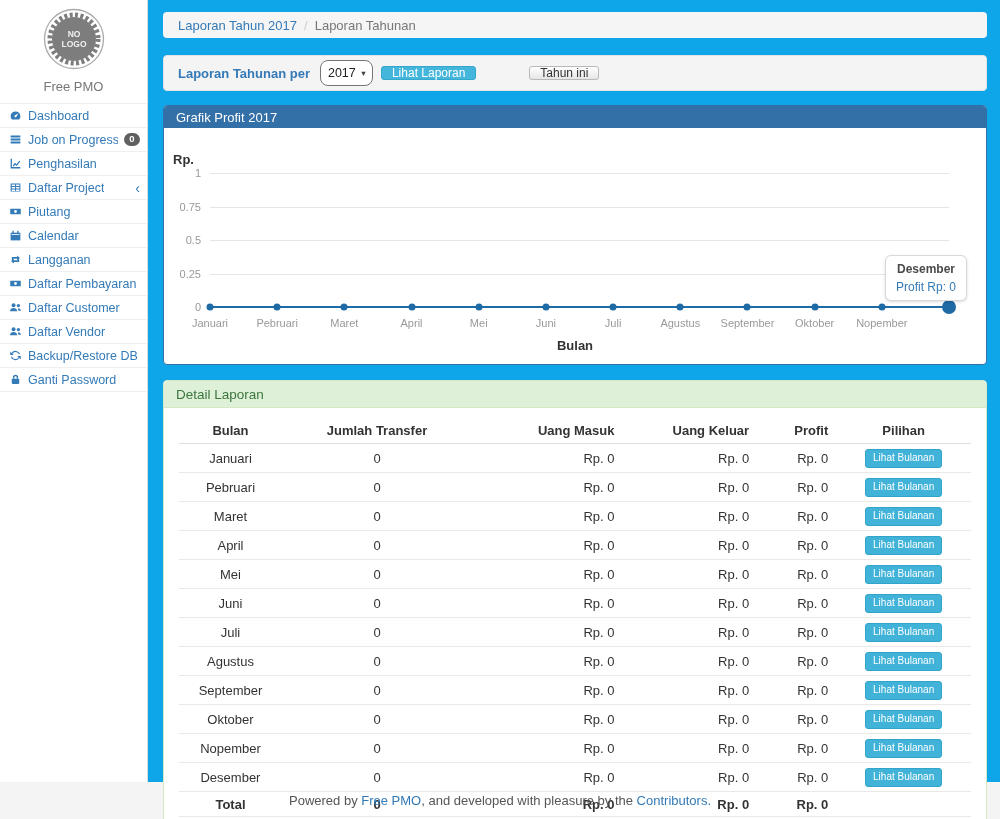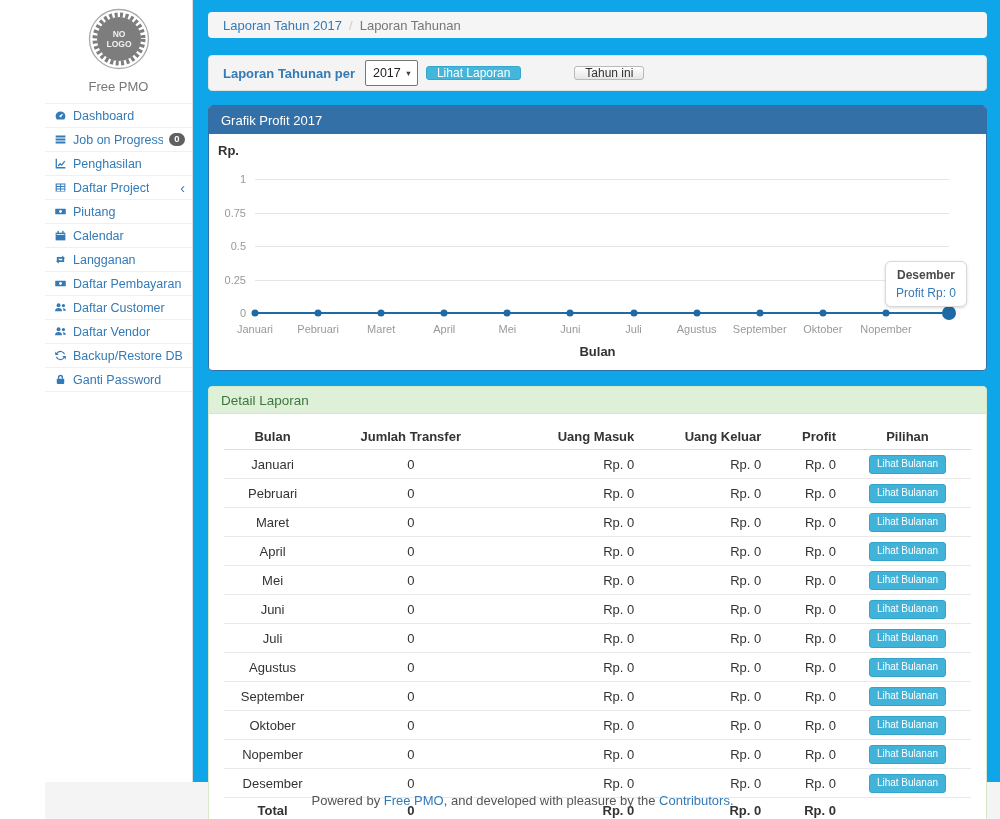--- a/index.html
+++ b/index.html
@@ -2,21 +2,21 @@
 <html><head>
 <meta charset="utf-8">
 <style>
   * { box-sizing: border-box; }
   html,body { margin:0; padding:0; }
   body {
     width:1000px; height:819px;
     font-family:"Liberation Sans", sans-serif;
     font-size:13px; color:#333; background:#fff;
   }
-  .page { position:relative; width:1000px; height:819px; overflow:hidden;padding-left:45px; }
+  .page { position:relative; width:1000px; height:819px; overflow:hidden; }
   .wrapper { display:flex; height:782px; }
 
   
   .sidebar { width:148px; flex:0 0 148px; background:#fff; border-right:1px solid #ddd; }
   .brand { text-align:center; padding:7px 0 9px; }
   .brand-name { color:#777; font-size:13px; margin-top:5px; }
   .menu { list-style:none; margin:0; padding:0; border-top:1px solid #efefef; }
   .menu li {
     display:flex; align-items:center; gap:6px;
     height:24px; padding:0 7px 0 9px;
@@ -46,51 +46,51 @@
 
   .well {
     background:#f4f4f4; border:1px solid #e3e3e3; border-radius:4px;
     height:36px; padding:0 14px; margin-bottom:14px;
     display:flex; align-items:center; gap:8px;
   }
   .well .form-label { color:#337ab7; font-weight:bold; font-size:13px; margin-right:2px; }
   .select {
     display:inline-flex; align-items:center; justify-content:space-between;
     width:53px; height:26px; background:#fff;
-    border:1px solid #767676; border-radius:2px;
+    border:1px solid #767676; border-radius:8px;
     padding:0 5px 0 7px; font-size:12.5px; color:#222; cursor:pointer;
   }
   .select .caret { font-size:7.5px; color:#444; margin-left:4px; }
   .btn {
     display:inline-flex; align-items:center; height:14px;
     border-radius:3px; font-size:12px; padding:0 10px;
     cursor:pointer; border:1px solid transparent; line-height:1;
     font-family:"Liberation Sans", sans-serif;
   }
   .btn-info { background:#44b5db; border-color:#34a7cd; color:#fff; }
   .btn-default { background:linear-gradient(#fff,#e6e6e6); border-color:#b9b9b9; color:#333;margin-left:45px; }
 
   
   .panel { border-radius:4px; margin-bottom:15px; background:#fff; }
   .panel-primary { border:1px solid #3470a8; }
   .panel-primary .panel-heading {
-    background:#3470a8; color:#fff; height:28px;
+    background:#3470a8; color:#fff; height:22px;
     display:flex; align-items:center; padding:0 12px;
     font-size:13px; border-radius:3px 3px 0 0;
   }
   .panel-success { border:1px solid #d6e9c6; }
   .panel-success .panel-heading {
     background:#dff0d8; color:#3c763d; height:27px;
     display:flex; align-items:center; padding:0 12px;
     font-size:13.5px; border-bottom:1px solid #d6e9c6; border-radius:3px 3px 0 0;
   }
 
   
   .chart-body { position:relative; height:236px; border-radius:0 0 3px 3px; }
-  .ylabel { position:absolute; left:9px; top:9px; font-weight:bold; color:#333; font-size:13px; }
+  .ylabel { position:absolute; left:9px; top:24px; font-weight:bold; color:#333; font-size:13px; }
   .grid { position:absolute; left:46px; right:37px; top:0; bottom:0; }
   .gl { position:absolute; left:0; right:0; border-top:1px solid #e5e5e5; }
   .tick {
     position:absolute; right:100%; margin-right:9px; top:-7px;
     color:#999; font-size:11px; white-space:nowrap;
   }
   .series-line { position:absolute; left:0; right:0; top:178px; height:2px; background:#1d6aa5; }
   .dot {
     position:absolute; top:179px; left:calc(var(--i) * 100% / 11);
     width:7px; height:7px; border-radius:50%; background:#1d6aa5;

